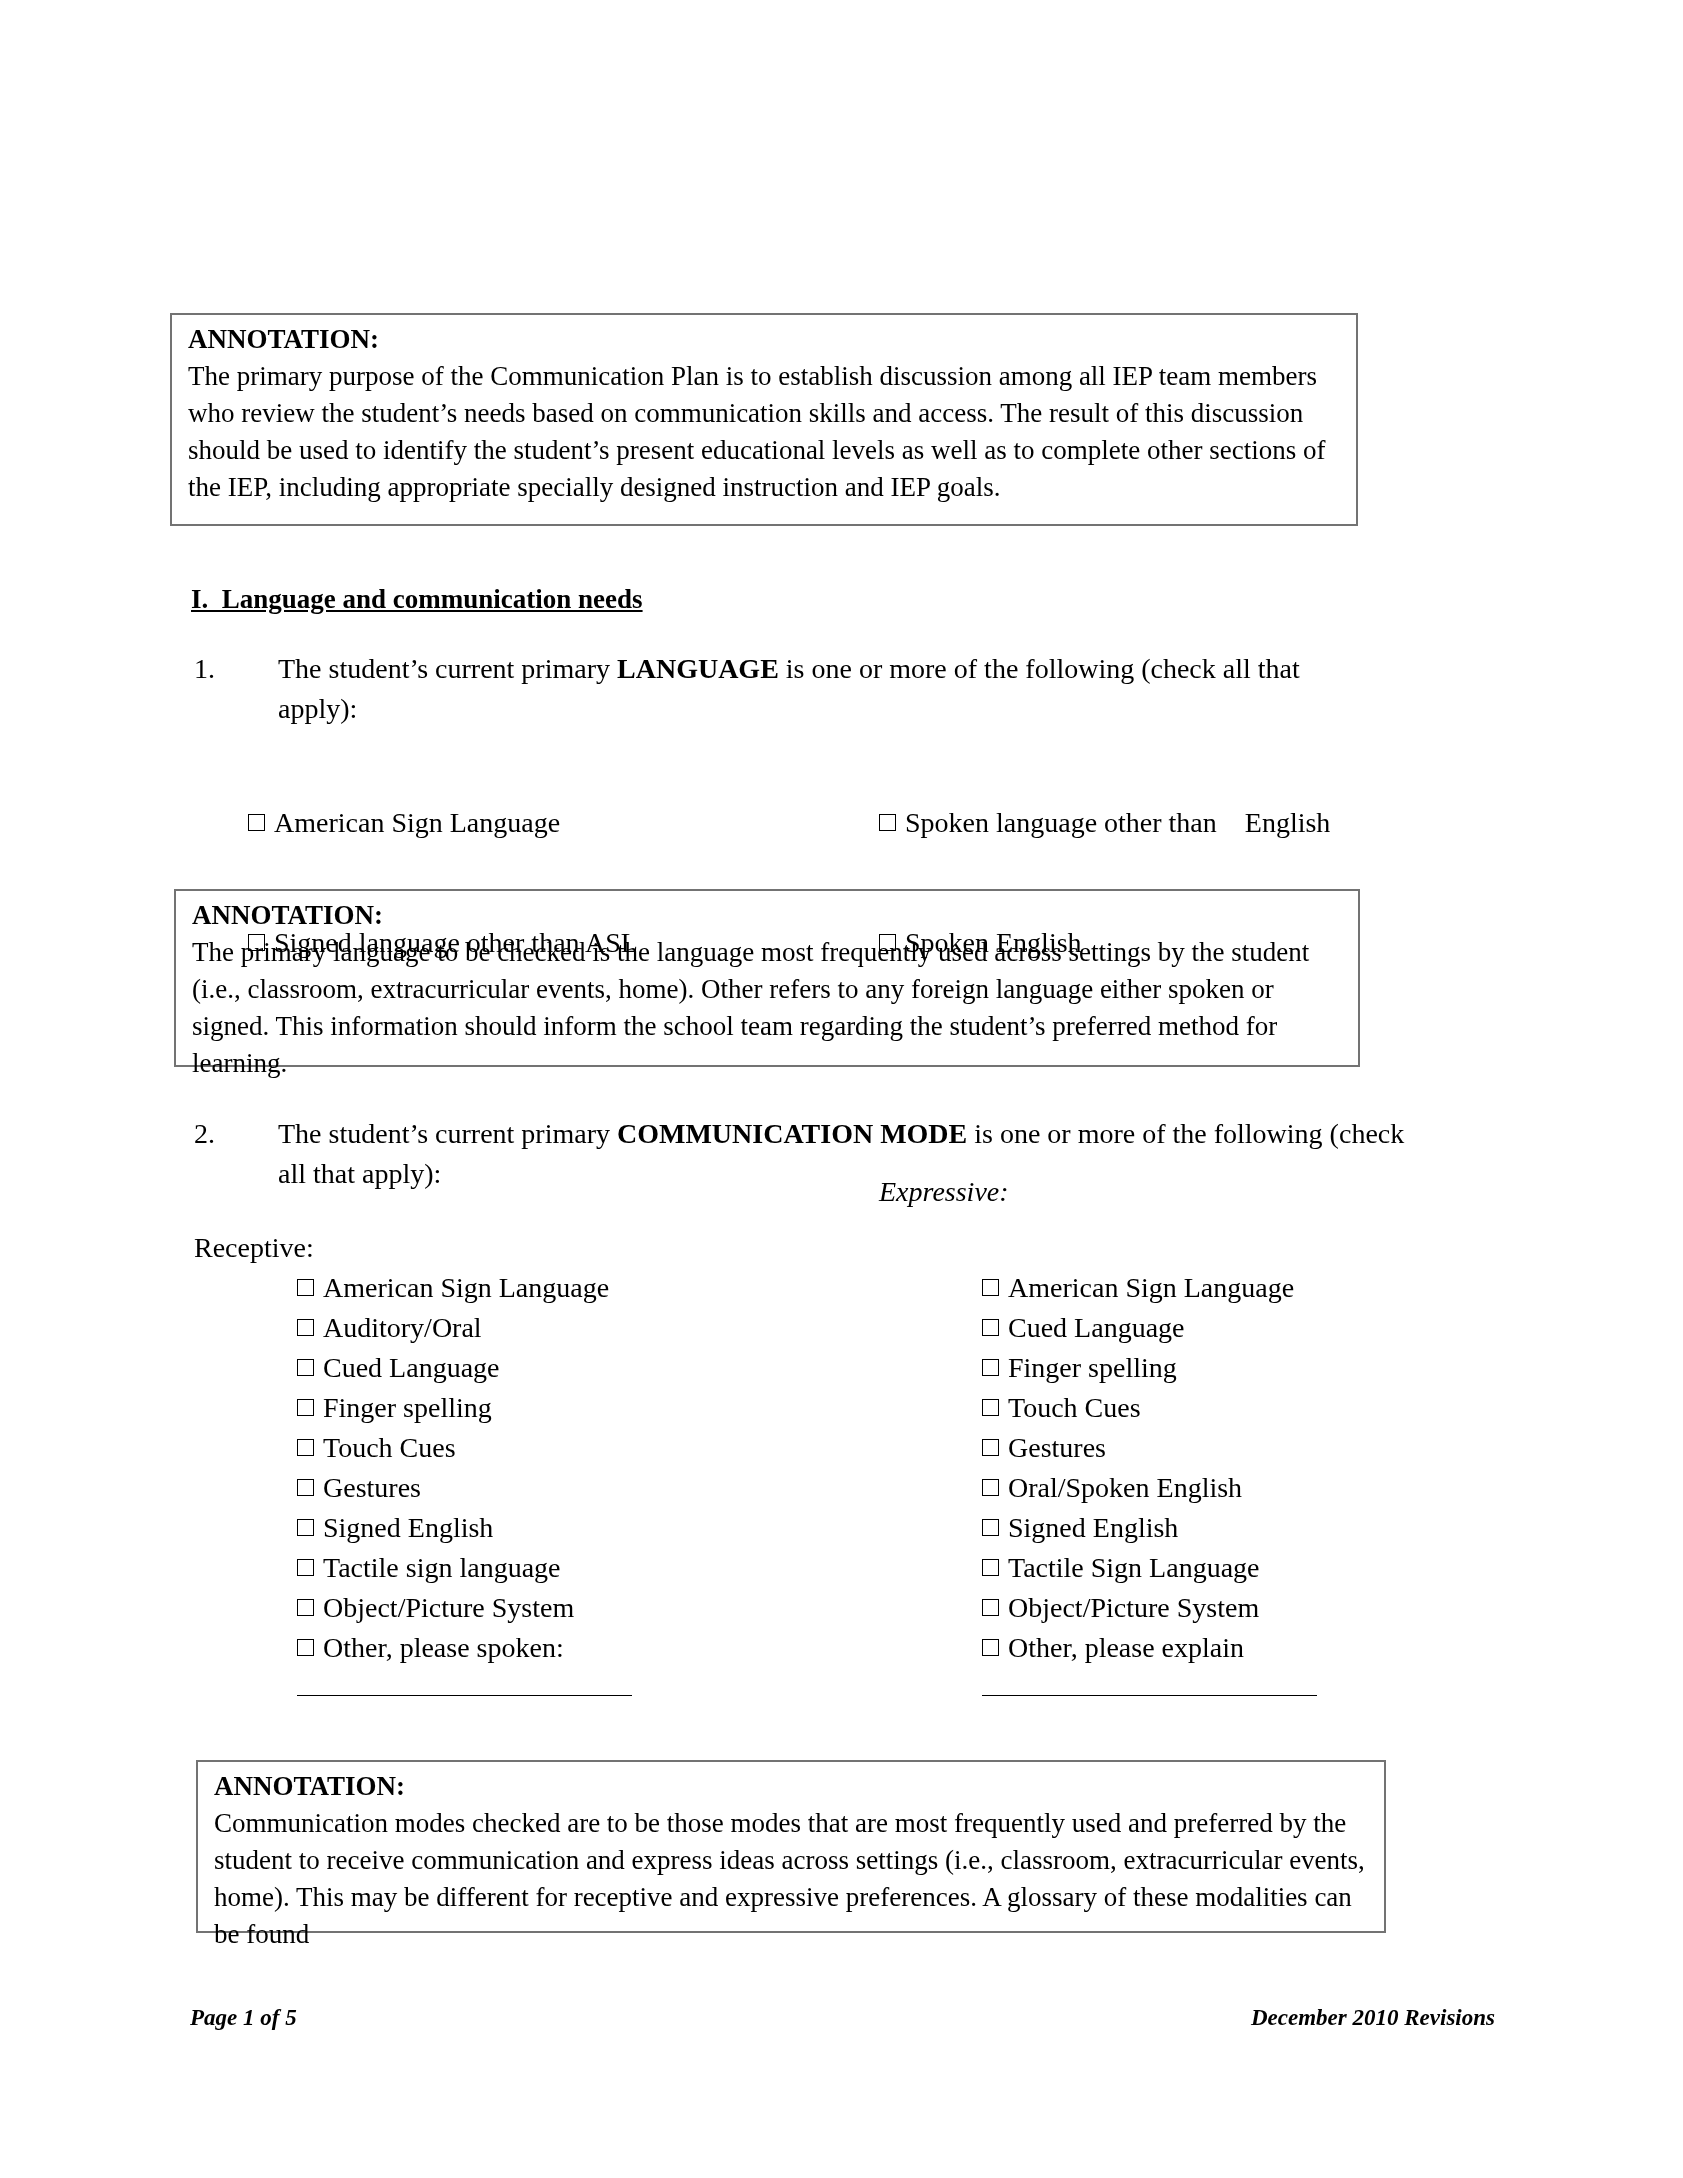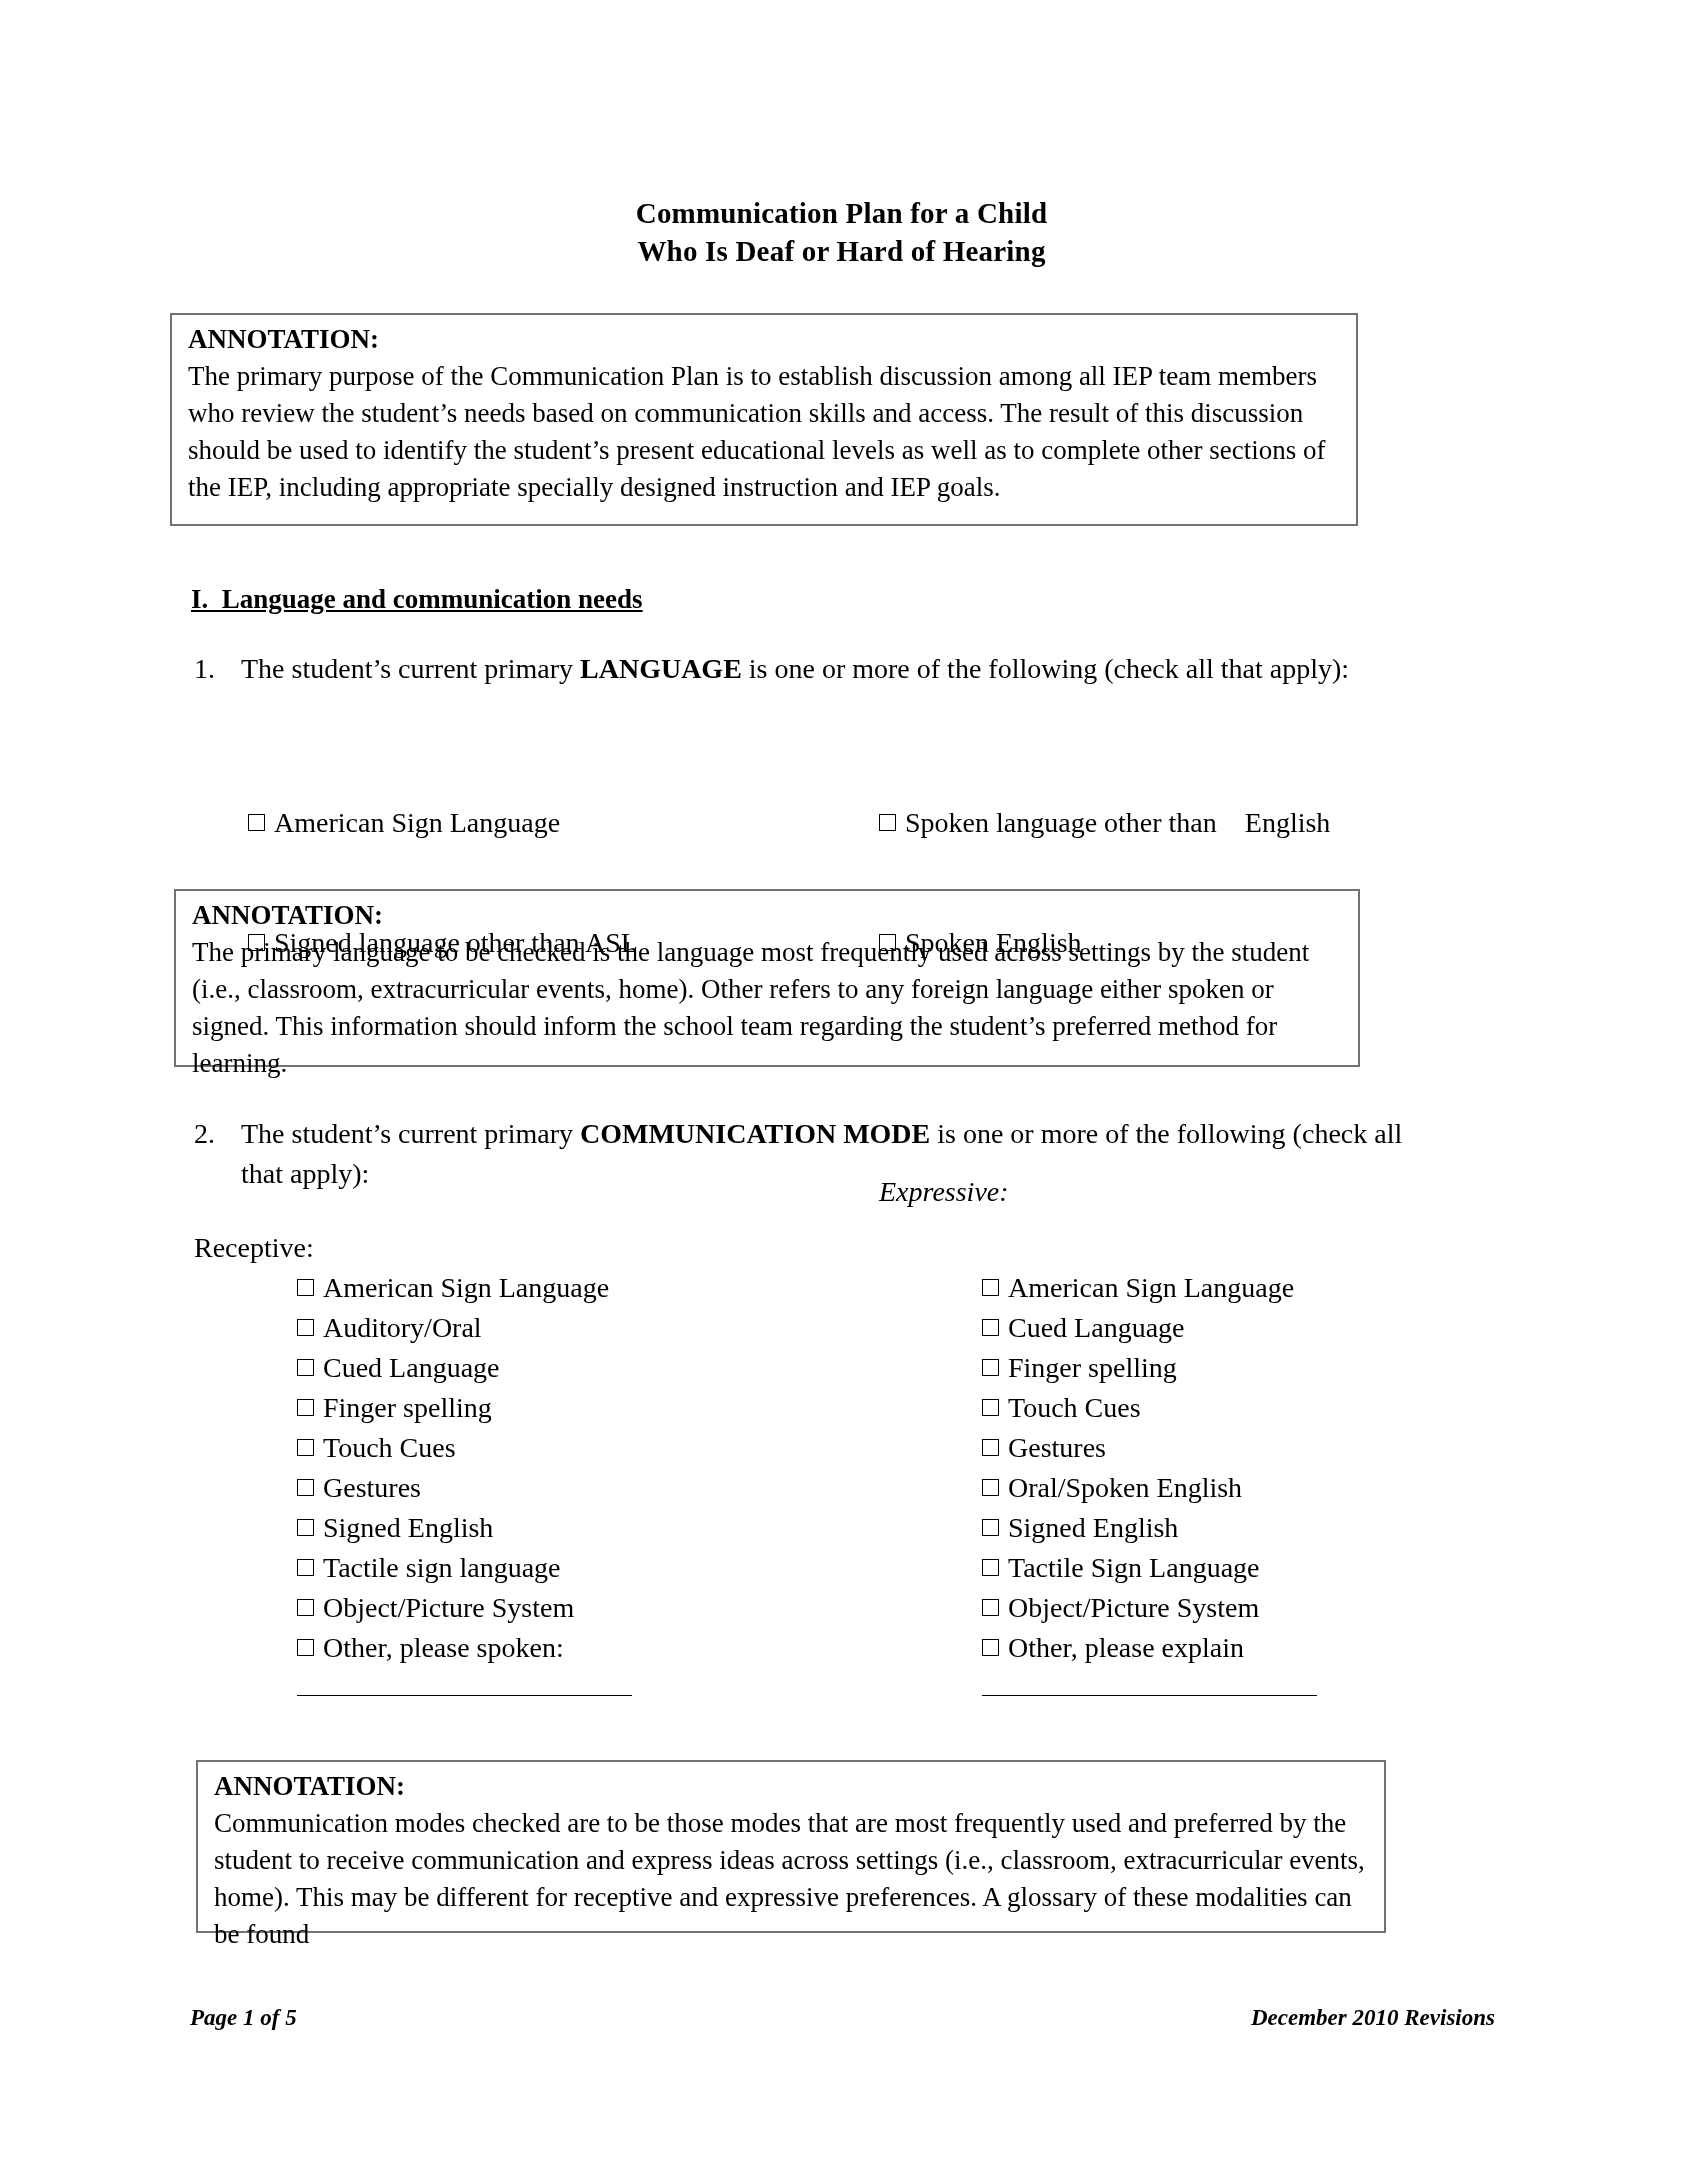--- a/index.html
+++ b/index.html
@@ -86,21 +86,21 @@
     line-height: 40px;
   }
   .question .q-num {
     position: absolute;
     left: 0;
     top: 0;
     width: 44px;
   }
   .question .q-text {
     display: block;
-    margin-left: 47px;
+    margin-left: 84px;
   }
   .question b { font-weight: bold; }
 
   #question-1 { left: 194px; top: 649px; width: 1188px; }
   #question-2 { left: 194px; top: 1114px; width: 1228px; }
 
   
   .cb-row {
     position: absolute;
     font-size: 28px;
@@ -179,24 +179,20 @@
     font-style: italic;
     display: flex;
     justify-content: space-between;
   }
 </style>
 </head>
 <body>
 
 <div class="page">
 
-  <div class="doc-title">
-    <span>Communication Plan for a Child</span>
-    <span class="line2">Who Is Deaf or Hard of Hearing</span>
-  </div>
 
   <div class="annotation" id="annotation-1">
     <span class="ann-label">ANNOTATION:</span>
     <span class="ann-body">The primary purpose of the Communication Plan is to establish discussion among all IEP team members who review the student’s needs based on communication skills and access. The result of this discussion should be used to identify the student’s present educational levels as well as to complete other sections of the IEP, including appropriate specially designed instruction and IEP goals.</span>
   </div>
 
   <div class="section-heading">I.  Language and communication needs</div>
 
   <div class="question" id="question-1">
     <span class="q-num">1.</span>

